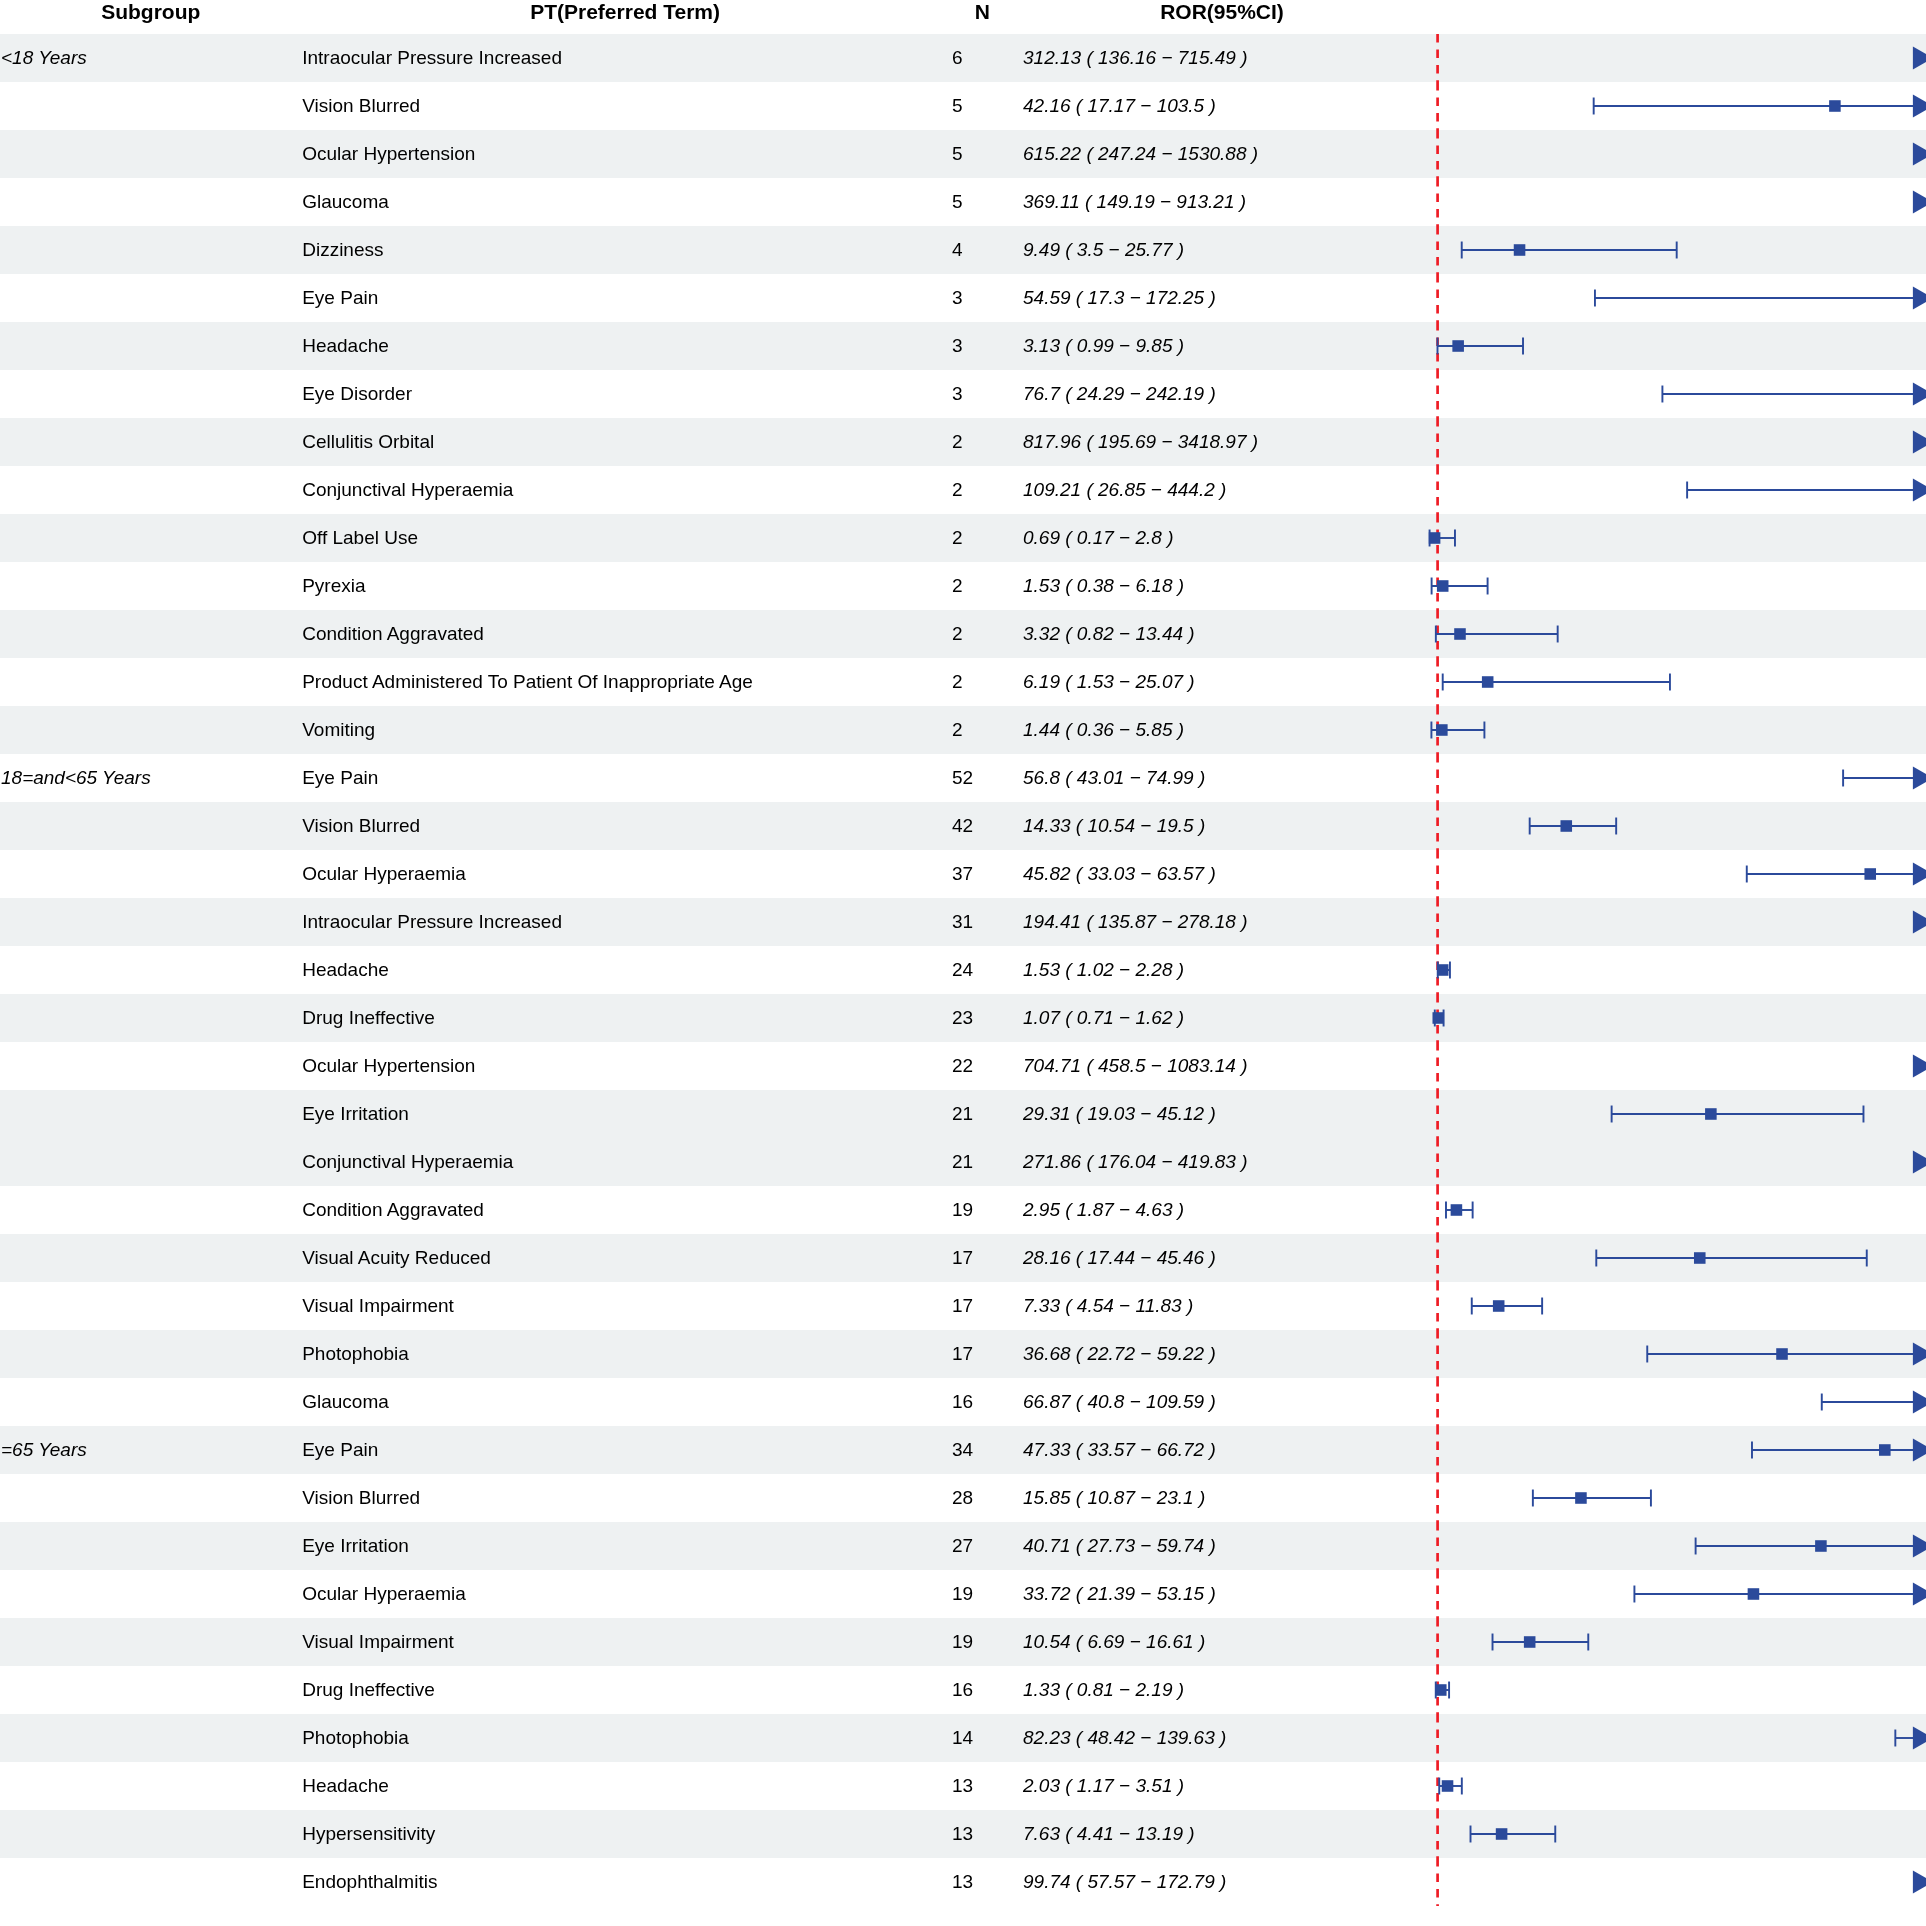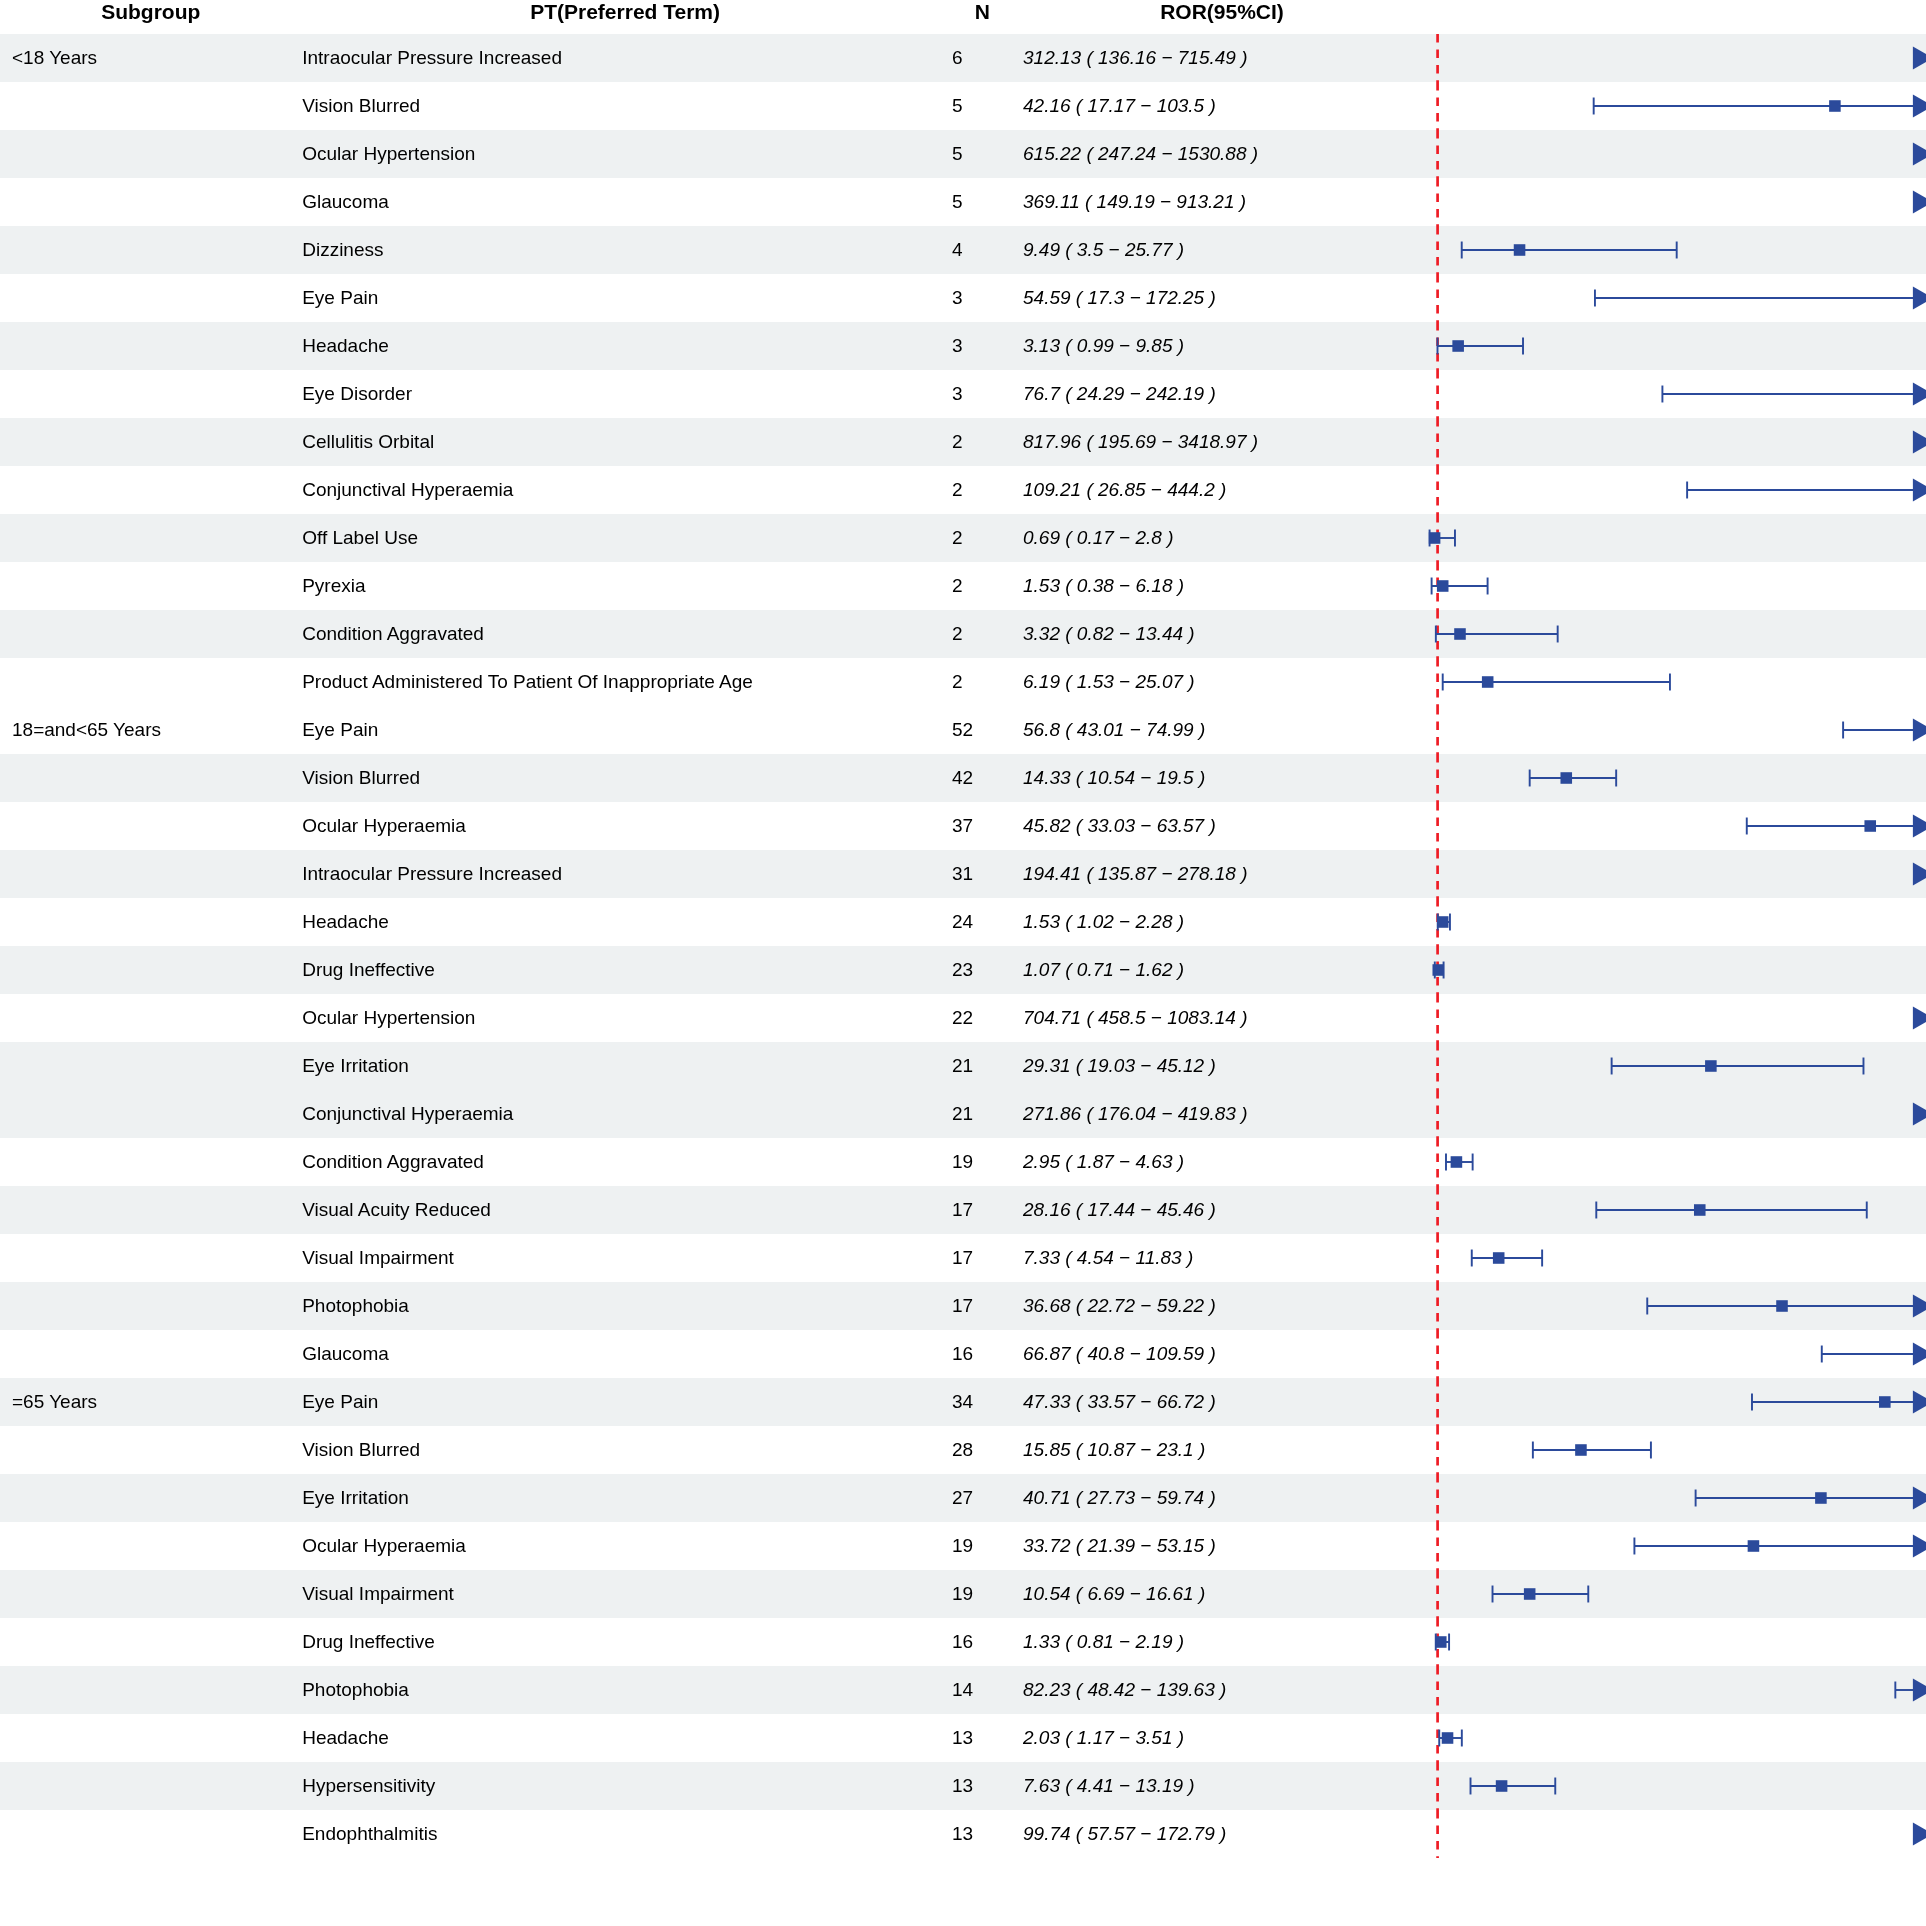--- a/index.html
+++ b/index.html
@@ -44,21 +44,21 @@
   thead th.th-plot     { }
 
   tbody tr { height: 48px; }
   tbody tr.shade td { background: #eef1f2; }
   tbody td {
     font-size: 19px;
     vertical-align: middle;
     padding: 0;
     height: 48px;
   }
-  td.cell-subgroup { padding-left: 12px; white-space: nowrap; }
+  td.cell-subgroup { padding-left: 1px; white-space: nowrap; font-style: italic; }
   td.cell-pt       { padding-left: 9.2px; white-space: nowrap; }
   td.cell-n        { padding-left: 3.9px; }
   td.cell-ror      { padding-left: 10px; white-space: nowrap; font-style: italic; }
   td.cell-plot     { padding: 0; position: relative; }
 
   .row-plot {
     position: relative;
     width: 505px;
     height: 48px;
   }
@@ -307,20 +307,37 @@
               <svg class="plot-svg" width="505" height="48" viewBox="0 0 1310 124">
                 <line x1="43.04" x2="43.04" y1="0" y2="124" stroke="#ee1c25" stroke-width="7" stroke-dasharray="22 18"></line>
                 <line x1="56.3112" x2="645.7528" y1="62" y2="62" stroke="#2b4a9b" stroke-width="5"></line>
                 <line x1="56.3112" x2="56.3112" y1="40" y2="84" stroke="#2b4a9b" stroke-width="5"></line>
                 <line x1="645.7528" x2="645.7528" y1="40" y2="84" stroke="#2b4a9b" stroke-width="5"></line>
                 <rect x="157.9976" y="47" width="30" height="30" fill="#2b4a9b"></rect>
               </svg>
             </div>
           </td>
         </tr>
+        <tr class="shade">
+          <td class="cell-subgroup"></td>
+          <td class="cell-pt">Vomiting</td>
+          <td class="cell-n">2</td>
+          <td class="cell-ror">1.44 ( 0.36 − 5.85 )</td>
+          <td class="cell-plot">
+            <div class="row-plot">
+              <svg class="plot-svg" width="505" height="48" viewBox="0 0 1310 124">
+                <line x1="43.04" x2="43.04" y1="0" y2="124" stroke="#ee1c25" stroke-width="7" stroke-dasharray="22 18"></line>
+                <line x1="27.014400000000002" x2="164.48399999999998" y1="62" y2="62" stroke="#2b4a9b" stroke-width="5"></line>
+                <line x1="27.014400000000002" x2="27.014400000000002" y1="40" y2="84" stroke="#2b4a9b" stroke-width="5"></line>
+                <line x1="164.48399999999998" x2="164.48399999999998" y1="40" y2="84" stroke="#2b4a9b" stroke-width="5"></line>
+                <rect x="39.0576" y="47" width="30" height="30" fill="#2b4a9b"></rect>
+              </svg>
+            </div>
+          </td>
+        </tr>
         <tr>
           <td class="cell-subgroup">18=and&lt;65 Years</td>
           <td class="cell-pt">Eye Pain</td>
           <td class="cell-n">52</td>
           <td class="cell-ror">56.8 ( 43.01 − 74.99 )</td>
           <td class="cell-plot">
             <div class="row-plot">
               <svg class="plot-svg" width="505" height="48" viewBox="0 0 1310 124">
                 <line x1="43.04" x2="43.04" y1="0" y2="124" stroke="#ee1c25" stroke-width="7" stroke-dasharray="22 18"></line>
                 <line x1="1094.9704" x2="1280" y1="62" y2="62" stroke="#2b4a9b" stroke-width="5"></line>

